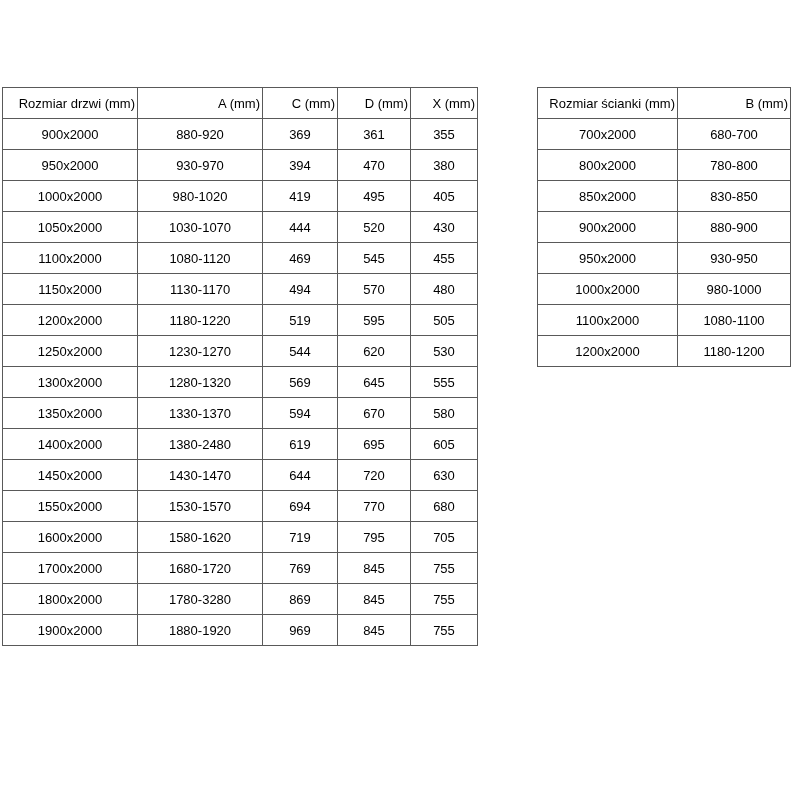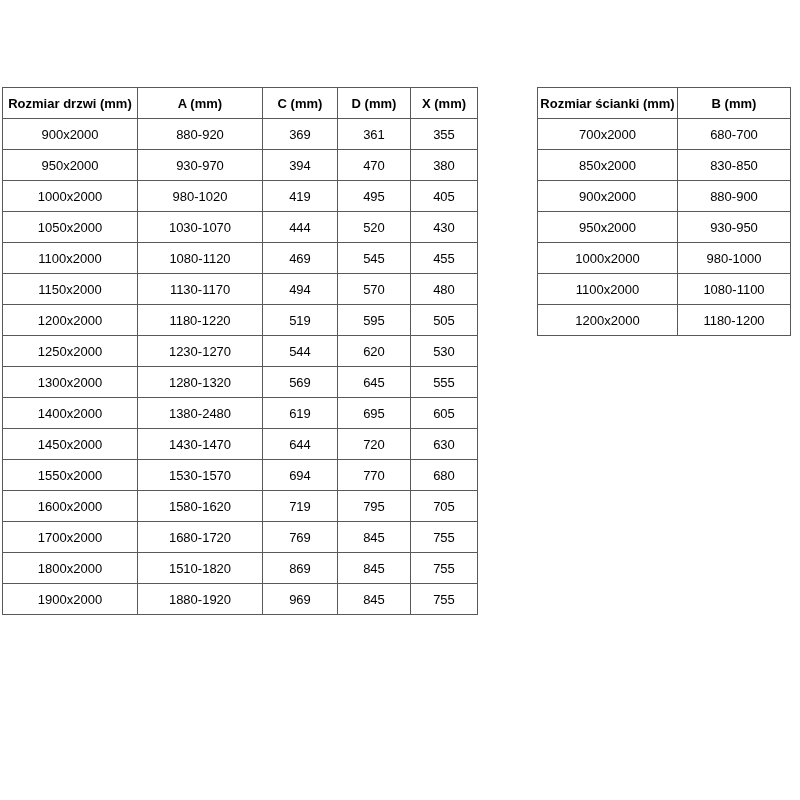--- a/index.html
+++ b/index.html
@@ -28,21 +28,22 @@
     padding: 0 2px;
     text-align: center;
     vertical-align: middle;
     font-size: 13px;
     line-height: 1;
     color: #000000;
     overflow: hidden;
     white-space: nowrap;
   }
   table.spec-table th {
-    font-weight: bold;
+    font-weight: normal;
+    text-align: right;
   }
   table.spec-table td {
     font-weight: normal;
   }
   #door-table {
     left: 2px;
     top: 87px;
     width: 475px;
   }
   #wall-table {
@@ -132,20 +133,27 @@
           <td>530</td>
         </tr>
         <tr>
           <td>1300x2000</td>
           <td>1280-1320</td>
           <td>569</td>
           <td>645</td>
           <td>555</td>
         </tr>
         <tr>
+          <td>1350x2000</td>
+          <td>1330-1370</td>
+          <td>594</td>
+          <td>670</td>
+          <td>580</td>
+        </tr>
+        <tr>
           <td>1400x2000</td>
           <td>1380-2480</td>
           <td>619</td>
           <td>695</td>
           <td>605</td>
         </tr>
         <tr>
           <td>1450x2000</td>
           <td>1430-1470</td>
           <td>644</td>
@@ -168,21 +176,21 @@
         </tr>
         <tr>
           <td>1700x2000</td>
           <td>1680-1720</td>
           <td>769</td>
           <td>845</td>
           <td>755</td>
         </tr>
         <tr>
           <td>1800x2000</td>
-          <td>1510-1820</td>
+          <td>1780-3280</td>
           <td>869</td>
           <td>845</td>
           <td>755</td>
         </tr>
         <tr>
           <td>1900x2000</td>
           <td>1880-1920</td>
           <td>969</td>
           <td>845</td>
           <td>755</td>
@@ -200,20 +208,24 @@
           <th>Rozmiar ścianki (mm)</th>
           <th>B (mm)</th>
         </tr>
       </thead>
     <tbody>
         <tr>
           <td>700x2000</td>
           <td>680-700</td>
         </tr>
         <tr>
+          <td>800x2000</td>
+          <td>780-800</td>
+        </tr>
+        <tr>
           <td>850x2000</td>
           <td>830-850</td>
         </tr>
         <tr>
           <td>900x2000</td>
           <td>880-900</td>
         </tr>
         <tr>
           <td>950x2000</td>
           <td>930-950</td>

